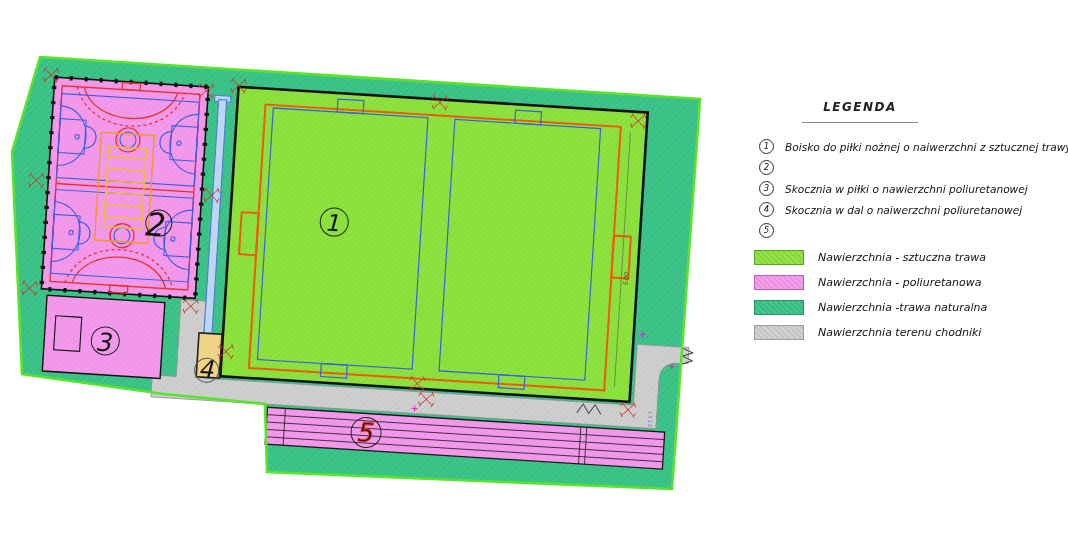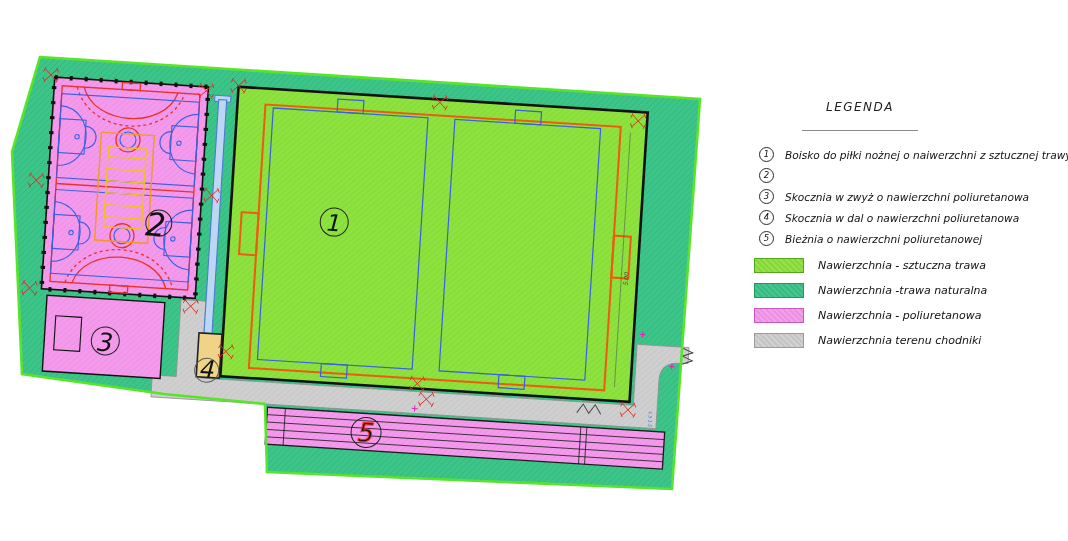--- a/index.html
+++ b/index.html
@@ -3,22 +3,22 @@
 <meta charset="utf-8">
 <style>
   html,body{margin:0;padding:0;background:#fff;}
   #stage{position:relative;width:1068px;height:541px;background:#fff;overflow:hidden;
          font-family:"DejaVu Sans","Liberation Sans",sans-serif;}
   #plan-svg{position:absolute;left:0;top:0;}
   
   .legend{position:absolute;left:748px;top:100px;width:318px;color:#1a1a1a;
           font-style:italic;}
   .legend-title{margin-left:54px;width:116px;text-align:center;font-size:12px;
-          letter-spacing:1.5px;padding-bottom:16px;border-bottom:1.3px solid #8a8a8a;
-          font-weight:normal;color:#222;}
+          letter-spacing:1.5px;padding-bottom:8px;border-bottom:1.3px solid #8a8a8a;
+          font-weight:bold;color:#222;}
   .legend-items{margin-top:13px;}
   .legend-item{display:flex;align-items:center;height:21px;}
   .num-circle{flex:0 0 auto;width:13px;height:13px;margin-left:11px;border:1px solid #2a2a2a;
           border-radius:50%;font-size:8.5px;line-height:13px;text-align:center;
           font-style:italic;color:#111;}
   .legend-item-label{margin-left:11px;font-size:10.6px;white-space:nowrap;color:#111;}
   .legend-swatches{margin-top:9px;}
   .swatch-row{display:flex;align-items:center;height:15px;margin-bottom:10px;}
   .swatch{flex:0 0 auto;width:48px;height:13px;margin-left:6px;border:1.5px solid #888;
           background-image:repeating-linear-gradient(45deg,rgba(0,0,0,0.05) 0 2px,rgba(255,255,255,0.06) 2px 4px);}
@@ -204,45 +204,44 @@
   <div class="legend-items">
     <div class="legend-item">
       <span class="num-circle">1</span>
       <span class="legend-item-label">Boisko do piłki nożnej o naiwerzchni z sztucznej trawy</span>
     </div>
     <div class="legend-item">
       <span class="num-circle">2</span>
     </div>
     <div class="legend-item">
       <span class="num-circle">3</span>
-      <span class="legend-item-label">Skocznia w zwyż o nawierzchni poliuretanowa</span>
+      <span class="legend-item-label">Skocznia w piłki o nawierzchni poliuretanowej</span>
     </div>
     <div class="legend-item">
       <span class="num-circle">4</span>
-      <span class="legend-item-label">Skocznia w dal o nawierzchni poliuretanowa</span>
+      <span class="legend-item-label">Skocznia w dal o naiwerzchni poliuretanowej</span>
     </div>
     <div class="legend-item">
       <span class="num-circle">5</span>
-      <span class="legend-item-label">Bieżnia o nawierzchni poliuretanowej</span>
     </div>
   </div>
 
   <div class="legend-swatches">
     <div class="swatch-row">
       <span class="swatch" style="background-color: rgb(141, 226, 62); border-color: rgb(85, 168, 30);"></span>
       <span class="swatch-label">Nawierzchnia - sztuczna trawa</span>
     </div>
     <div class="swatch-row">
+      <span class="swatch" style="background-color: rgb(244, 154, 236); border-color: rgb(201, 87, 192);"></span>
+      <span class="swatch-label">Nawierzchnia - poliuretanowa</span>
+    </div>
+    <div class="swatch-row">
       <span class="swatch" style="background-color: rgb(60, 196, 137); border-color: rgb(31, 154, 96);"></span>
       <span class="swatch-label">Nawierzchnia -trawa naturalna</span>
     </div>
     <div class="swatch-row">
-      <span class="swatch" style="background-color: rgb(244, 154, 236); border-color: rgb(201, 87, 192);"></span>
-      <span class="swatch-label">Nawierzchnia - poliuretanowa</span>
-    </div>
-    <div class="swatch-row">
       <span class="swatch" style="background-color: rgb(207, 207, 207); border-color: rgb(156, 156, 156);"></span>
       <span class="swatch-label">Nawierzchnia terenu chodniki</span>
     </div>
   </div>
 </div>
 
 </div>
 
 </body></html>

